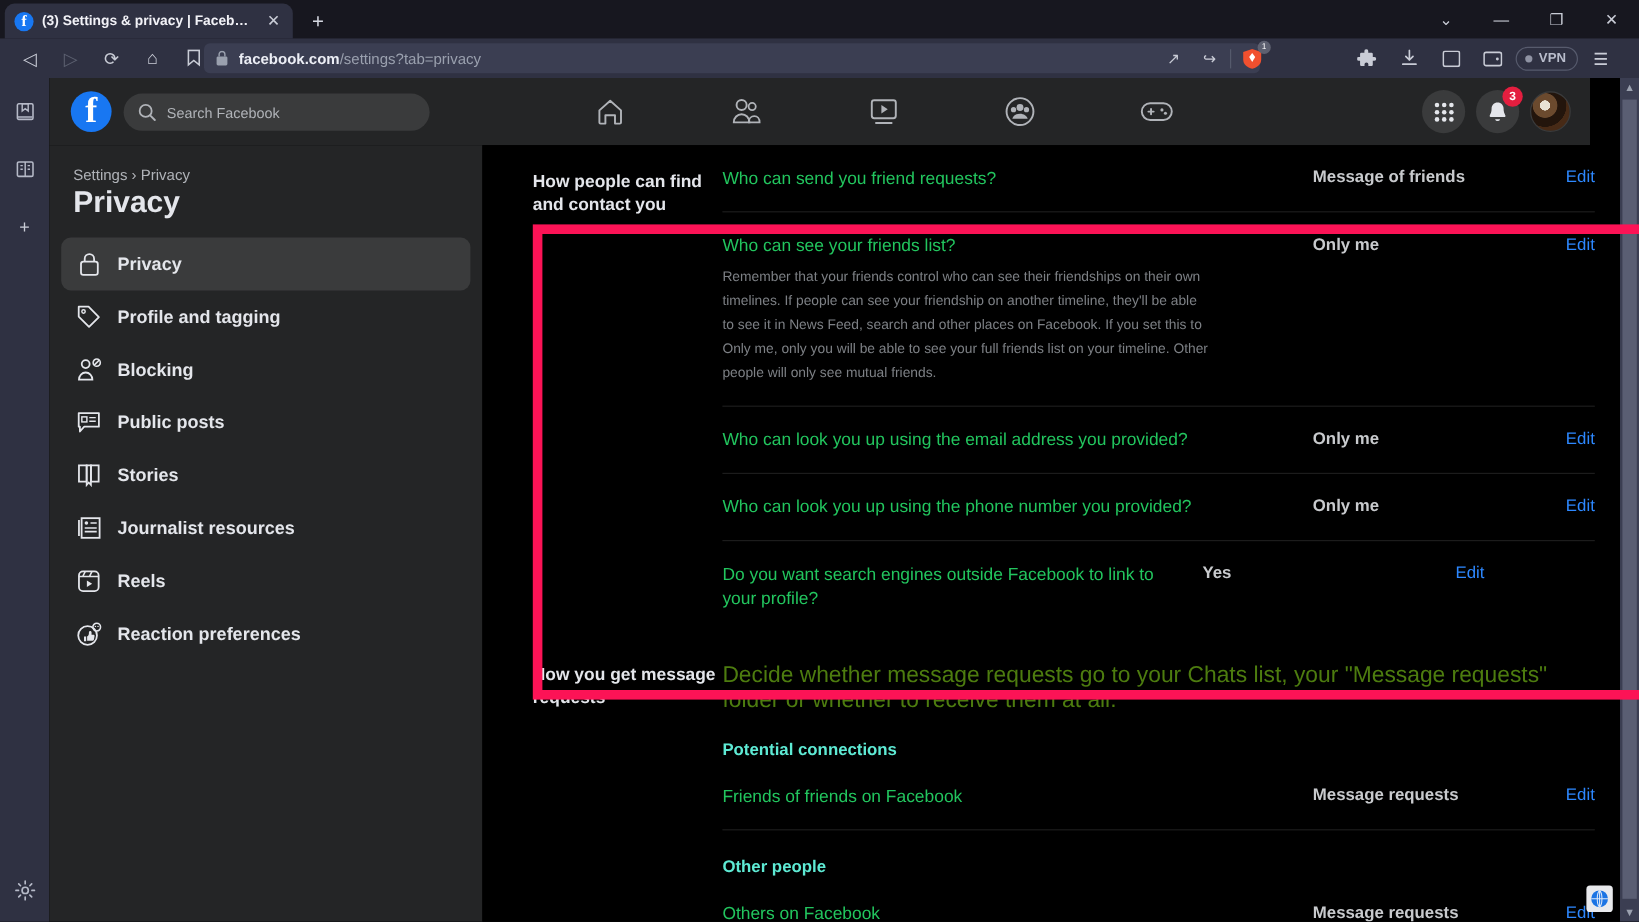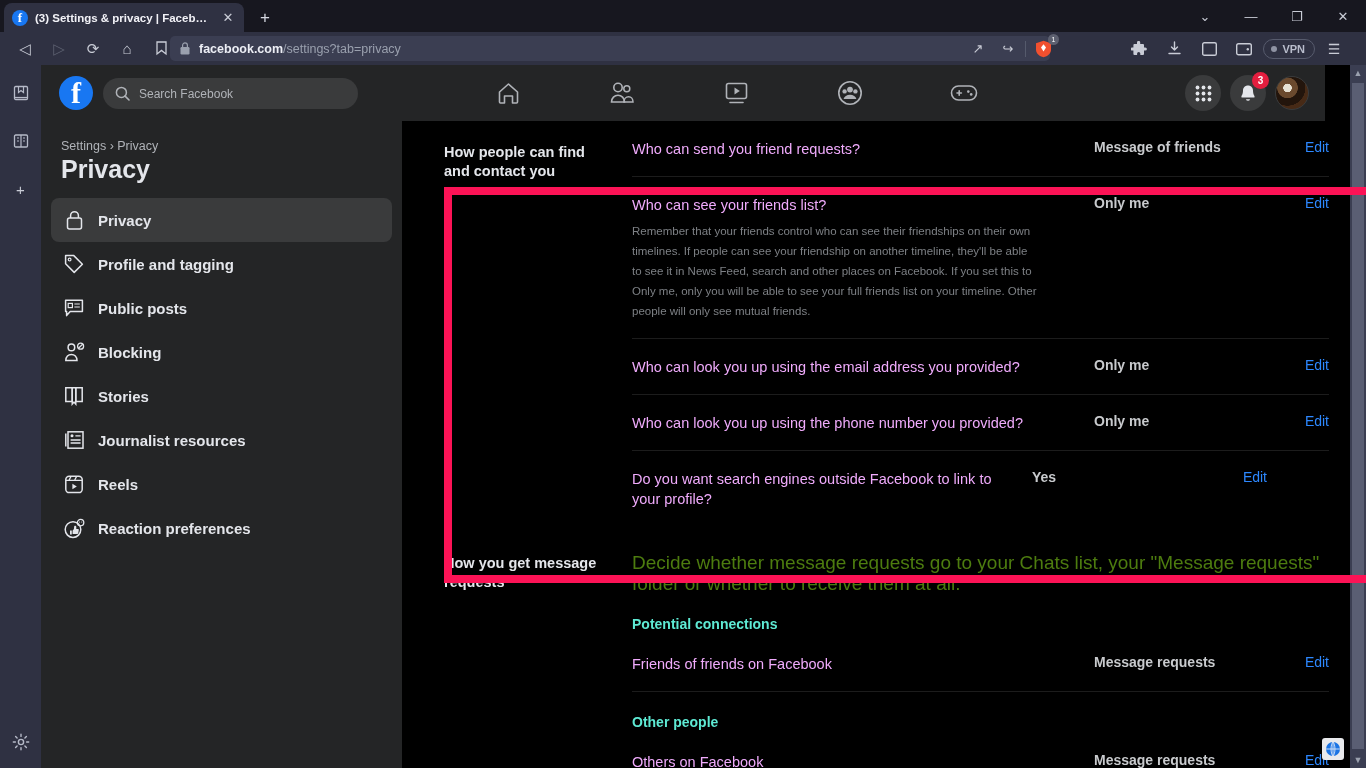--- a/index.html
+++ b/index.html
@@ -160,35 +160,35 @@
   .side-label { color: #e4e6eb; font-size: 15px; font-weight: 700; }
   .side-ico { width: 22px; height: 22px; flex: none; color: #e4e6eb;
     display: flex; align-items: center; justify-content: center; }
 
   
   #fbmain {
     position: absolute; left: 361px; top: 56px;
     width: 951px; height: 647px; background: #000;
     overflow: hidden;
   }
-  .sect { display: flex; padding: 0 24px 0 42px; gap: 30px; }
+  .sect { display: flex; padding: 0 24px 0 42px; }
   .sect-title {
     width: 158px; flex: none; color: #e4e6eb;
     font-size: 14.5px; font-weight: 700; line-height: 19px;
     padding-top: 22px;
   }
   .sect-body { flex: 1; }
   .row {
     display: flex; align-items: flex-start;
     padding: 18px 0 17px 0;
     border-bottom: 1px solid #1c1c1c;
   }
   .row:last-child { border-bottom: none; }
   .row-q { flex: 1; padding-right: 18px; }
-  .row-label { color: #f0abfc; font-size: 14.5px; line-height: 20px; }
+  .row-label { color: #22c55e; font-size: 14.5px; line-height: 20px; }
   .row-desc {
     color: #7d8085; font-size: 11.5px; line-height: 20px;
     margin-top: 6px; max-width: 405px;
   }
   .row-val {
     width: 195px; flex: none; color: #c8cacd;
     font-size: 14px; font-weight: 700;
   }
   .row-edit {
     width: 40px; flex: none; text-align: right;
@@ -443,39 +443,39 @@
           <svg width="20" height="20" viewBox="0 0 20 20">
               <path d="M1.6 1.6h8.2l8.6 8.6-8.2 8.2L1.6 9.8z" fill="none" stroke="#e4e6eb" stroke-width="1.5" stroke-linejoin="round"></path>
               <circle cx="5.6" cy="5.6" r="1.4" fill="none" stroke="#e4e6eb" stroke-width="1.2"></circle>
             </svg>
         </span>
         <span class="side-label">Profile and tagging</span>
       </div>
 
       <div class="side-item">
         <span class="side-ico">
-          <svg width="20" height="20" viewBox="0 0 20 20">
-              <path d="M1.6 2.2h16.8v11.4H6.2L2.6 17.6v-4H1.6z" fill="none" stroke="#e4e6eb" stroke-width="1.5" stroke-linejoin="round"></path>
-              <rect x="4.2" y="5.4" width="4.2" height="4.2" fill="none" stroke="#e4e6eb" stroke-width="1.2"></rect>
-              <path d="M10.4 6h5.4M10.4 9h5.4" stroke="#e4e6eb" stroke-width="1.2"></path>
-            </svg>
-        </span>
-        <span class="side-label">Public posts</span>
-      </div>
-
-      <div class="side-item">
-        <span class="side-ico">
           <svg width="21" height="21" viewBox="0 0 21 21">
               <circle cx="7.4" cy="5.4" r="3.3" fill="none" stroke="#e4e6eb" stroke-width="1.5"></circle>
               <path d="M1.8 18.4c0-3.5 2.5-6 5.6-6s5.6 2.5 5.6 6z" fill="none" stroke="#e4e6eb" stroke-width="1.5"></path>
               <circle cx="16.6" cy="4.2" r="3" fill="none" stroke="#e4e6eb" stroke-width="1.3"></circle>
               <path d="m14.5 6.3 4.2-4.2" stroke="#e4e6eb" stroke-width="1.3"></path>
             </svg>
         </span>
         <span class="side-label">Blocking</span>
+      </div>
+
+      <div class="side-item">
+        <span class="side-ico">
+          <svg width="20" height="20" viewBox="0 0 20 20">
+              <path d="M1.6 2.2h16.8v11.4H6.2L2.6 17.6v-4H1.6z" fill="none" stroke="#e4e6eb" stroke-width="1.5" stroke-linejoin="round"></path>
+              <rect x="4.2" y="5.4" width="4.2" height="4.2" fill="none" stroke="#e4e6eb" stroke-width="1.2"></rect>
+              <path d="M10.4 6h5.4M10.4 9h5.4" stroke="#e4e6eb" stroke-width="1.2"></path>
+            </svg>
+        </span>
+        <span class="side-label">Public posts</span>
       </div>
 
       <div class="side-item">
         <span class="side-ico">
           <svg width="20" height="20" viewBox="0 0 20 20">
               <path d="M1.8 1.8h6.4v13.6H1.8zM11.8 1.8h6.4v13.6h-6.4z" fill="none" stroke="#e4e6eb" stroke-width="1.5"></path>
               <path d="M8.2 1.8h3.6v16.4l-1.8-2.1-1.8 2.1z" fill="none" stroke="#e4e6eb" stroke-width="1.4"></path>
             </svg>
         </span>
         <span class="side-label">Stories</span>

